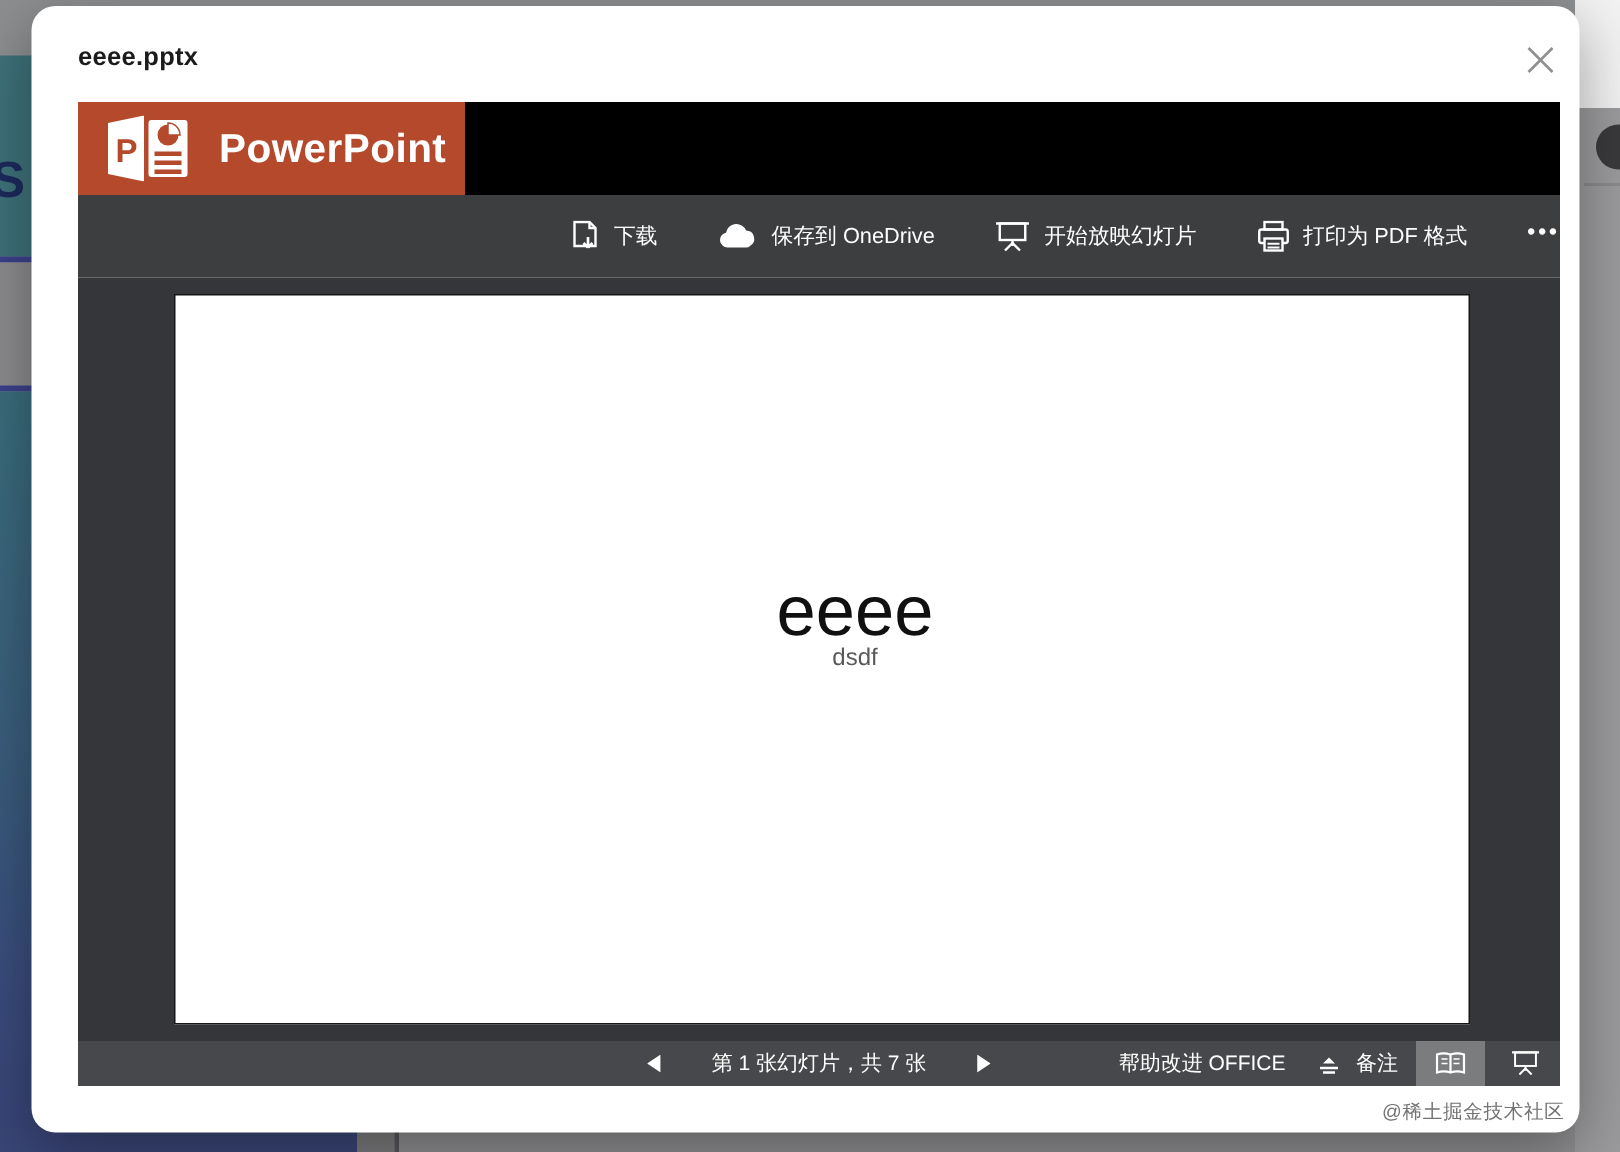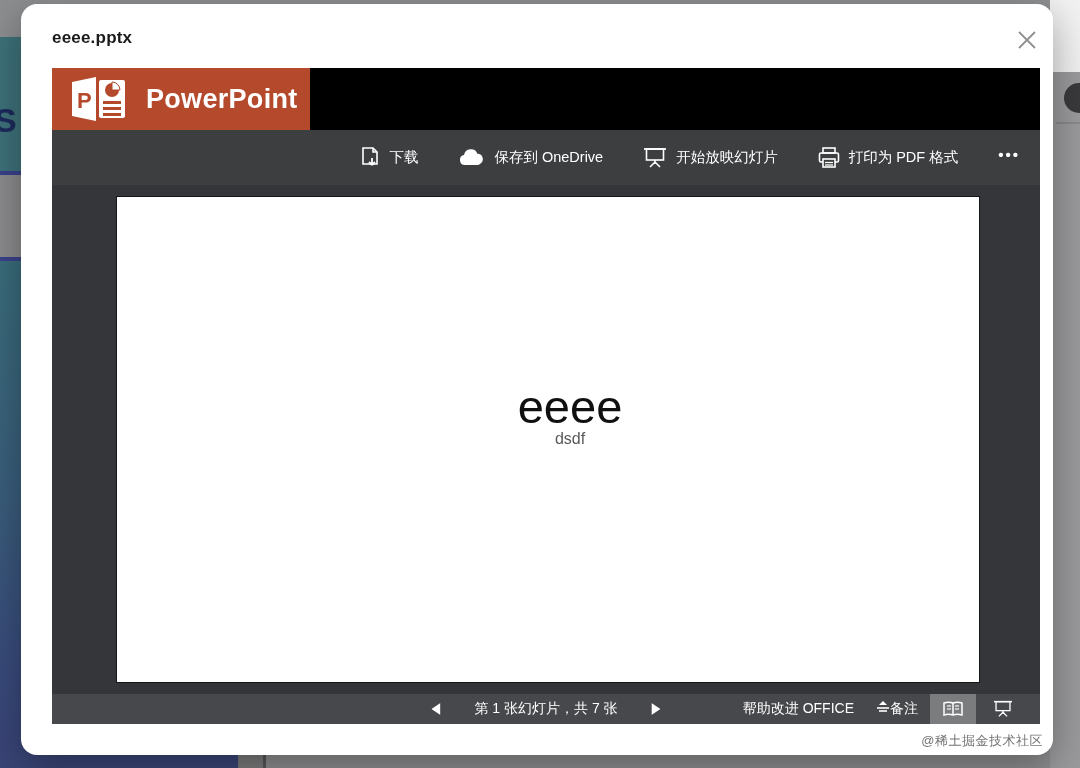--- a/index.html
+++ b/index.html
@@ -53,21 +53,21 @@
   .brand-left {
     width:258px; height:62px; background:#b4492c;
     display:flex; align-items:center; padding-left:20px; gap:16px;
   }
   .brand-name { color:#ffffff; font-size:27px; font-weight:700; letter-spacing:.3px; }
   .brand-black { flex:1; background:#000000; }
 
   .toolbar {
     height:55px; background:#3d3e40;
     display:flex; align-items:center; justify-content:flex-end;
-    gap:40px; padding-right:20px;
+    gap:40px; 
   }
   .tb-btn {
     background:none; border:none; cursor:pointer;
     display:flex; align-items:center; gap:9px;
     color:#ffffff; font-size:14.5px; font-family:inherit;
   }
   .tb-more { font-size:15px; font-weight:bold; letter-spacing:2px; padding-bottom:6px; }
 
   .viewer { position:relative; height:509px; background:#35363a; }
   .slide {
@@ -83,25 +83,25 @@
   .statusbar {
     position:relative; height:30px; background:#47484b;
     color:#ffffff; font-size:14px;
   }
   .nav-center {
     position:absolute; left:50%; top:0; transform:translateX(-50%);
     height:30px; display:flex; align-items:center; gap:34px;
   }
   .nav-arrow { background:none; border:none; cursor:pointer; display:flex; align-items:center; }
   .status-right {
-    position:absolute; right:14px; top:0; height:30px;
+    position:absolute; right:0; top:0; height:30px;
     display:flex; align-items:center;
   }
   .help-link { color:#ffffff; text-decoration:none; margin-right:22px; }
-  .notes-group { display:flex; align-items:flex-start; gap:0; margin-right:12px; }
+  .notes-group { display:flex; align-items:flex-end; gap:11px; margin-right:12px; }
   .view-btn {
     width:46px; height:30px; background:none; border:none; cursor:pointer;
     display:flex; align-items:center; justify-content:center;
   }
   .view-btn.active { background:#7b7c7e; }
   .view-btn + .view-btn { margin-left:4px; }
 
   .watermark {
     position:absolute; right:10px; bottom:5px;
     font-size:13px; color:#737373; letter-spacing:.5px;

